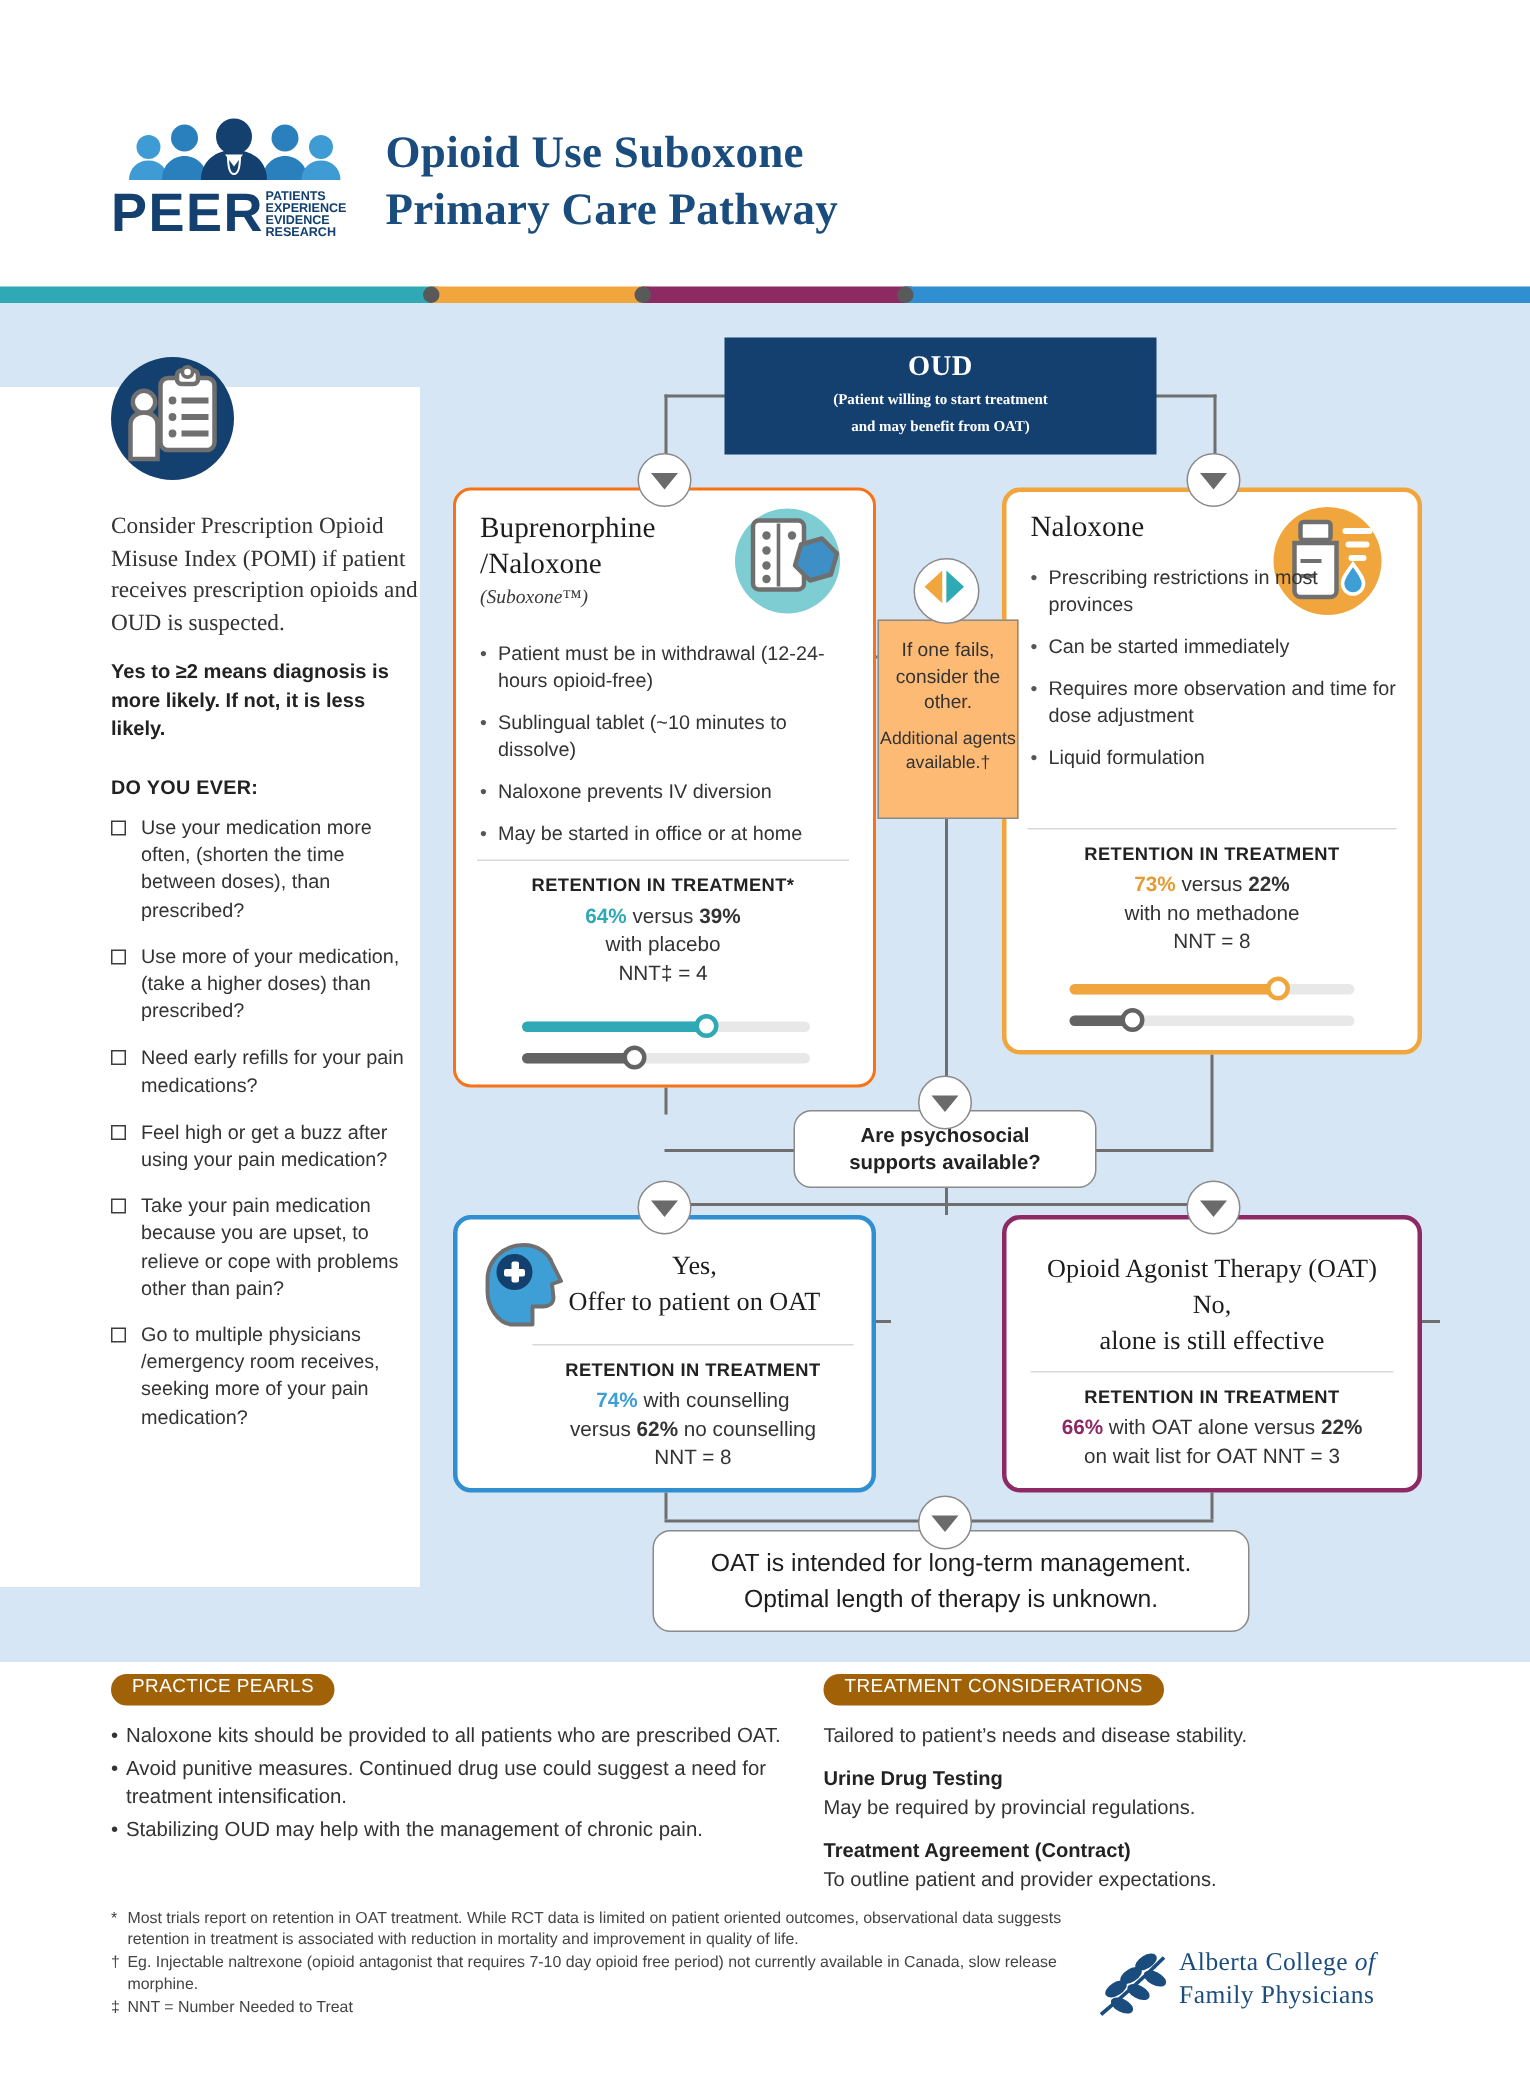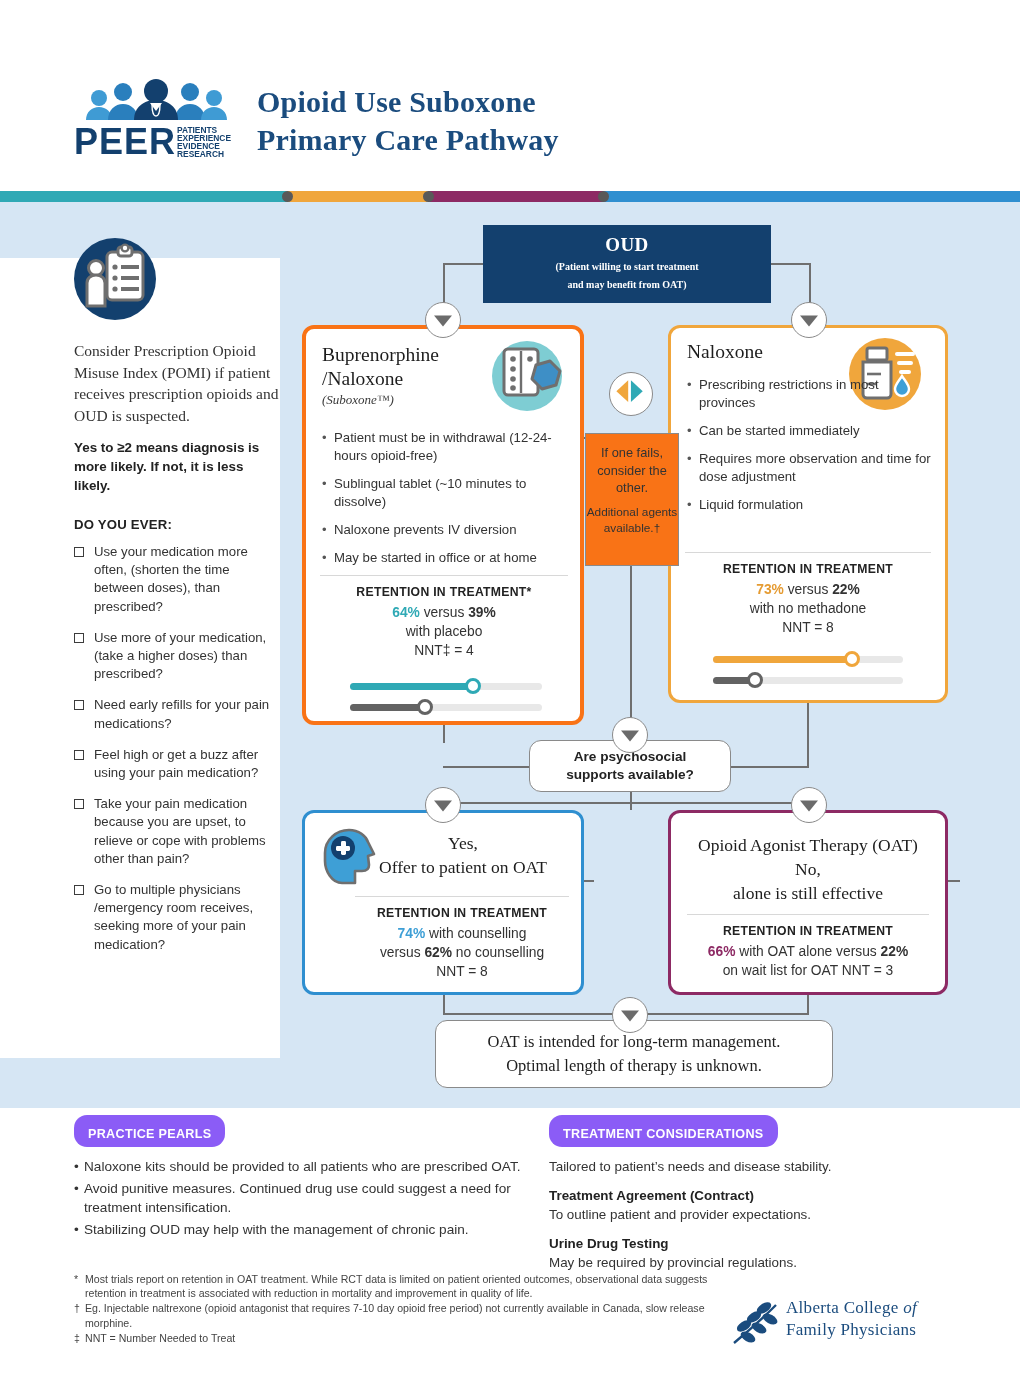--- a/index.html
+++ b/index.html
@@ -84,21 +84,21 @@
   
   #oud-box {
     left: 483px; top: 225px; width: 288px; height: 78px;
     background: #13406e; color: #fff; text-align: center;
     font-family: "Liberation Serif", serif;
   }
   #oud-title { font-size: 19px; font-weight: 700; margin-top: 9px; letter-spacing: .4px; }
   #oud-sub { font-size: 10px; font-weight: 700; line-height: 18px; margin-top: 2px; }
 
   
-  #bup-box { left: 302px; top: 325px; width: 282px; height: 400px; border: 4px solid #f97316; }
+  #bup-box { left: 302px; top: 325px; width: 282px; height: 400px; border: 2px solid #f97316; }
   #meth-box { left: 668px; top: 325px; width: 280px; height: 378px; border: 3px solid #f0a63c; }
 
   .card-title {
     font-family: "Liberation Serif", serif; font-size: 19.5px;
     color: #1d1d1d; line-height: 24px; font-weight: 400;
   }
   .card-sub { font-family: "Liberation Serif", serif; font-style: italic; font-size: 13px; color: #3a3a3a; margin-top: 1px;}
   .bul { display: flex; margin-bottom: 10px; }
   .bul .d { flex: 0 0 12px; color: #555; font-size: 13px; line-height: 18px; }
   .bul .t { font-size: 13.2px; line-height: 18px; color: #333; }
@@ -117,22 +117,22 @@
   .slider .knob {
     position: absolute; top: -1px; width: 16px; height: 16px; border-radius: 50%;
     background: #fff; border: 3.5px solid #999; transform: translateX(-8px);
   }
 
   
   .icon-circle { position: absolute; border-radius: 50%; }
 
   
   #iof-box {
-    left: 585px; top: 433px; width: 94px; height: 133px;
-    border: 1.4px solid #8a8a8a; background: #f97316; z-index: 5;
+    left: 585px; top: 413px; width: 94px; height: 133px;
+    border: 1.4px solid #8a8a8a; background: #fdba74; z-index: 5;
   }
   #iof-a { font-size: 12.8px; line-height: 17.5px; color: #333; text-align: center; margin-top: 10px; }
   #iof-b { font-size: 11.8px; line-height: 16px; color: #333; text-align: center; margin-top: 7px; }
   #iof-arrow {
     position: absolute; left: 609px; top: 372px; width: 44px; height: 44px;
     border-radius: 50%; background: #fff; border: 1.6px solid #8a8a8a; z-index: 7;
   }
 
   
   #psy-box {
@@ -148,28 +148,28 @@
     font-family: "Liberation Serif", serif; font-size: 17.5px; line-height: 24px;
     text-align: center; color: #1d1d1d;
   }
 
   
   #final-box {
     left: 435px; top: 1020px; width: 398px; height: 68px;
     border: 1.4px solid #8a8a8a;
   }
   #final-text {
-    font-family: Liberation Serif, serif; font-size: 16.5px; line-height: 24px;
+    font-family: Liberation Sans, sans-serif; font-size: 16.5px; line-height: 24px;
     text-align: center; color: #1d1d1d; margin-top: 9px;
   }
 
   
   .pill {
-    display: inline-block; background: #8b5cf6; color: #fff; border-radius: 13px;
-    font-size: 12.6px; font-weight: 700; padding: 12px 14px 6px; letter-spacing: .3px;
+    display: inline-block; background: #a16207; color: #fff; border-radius: 13px;
+    font-size: 12.6px; font-weight: 400; padding: 1px 14px 6px; letter-spacing: .3px;
   }
   #pearls { position: absolute; left: 74px; top: 1115px; width: 470px; }
   #consid { position: absolute; left: 549px; top: 1115px; width: 400px; }
   .pb { display: flex; margin-top: 2px; }
   .pb .d { flex: 0 0 10px; font-size: 13.6px; line-height: 19.5px; color: #333; }
   .pb .t { font-size: 13.6px; line-height: 19.5px; color: #333; }
   .ci { font-size: 13.4px; line-height: 19px; color: #333; margin-top: 10px; }
   .ci .h { font-weight: 700; color: #222; }
 
   #footnotes { position: absolute; left: 74px; top: 1272px; width: 640px; }
@@ -539,26 +539,26 @@
         <div class="t">Stabilizing OUD may help with the management of chronic pain.</div>
       </div>
     </div>
 </div>
 
 <div id="consid">
   <span class="pill">TREATMENT CONSIDERATIONS</span>
   <div class="ci it">Tailored to patient’s needs and disease stability.</div>
   <div id="consid-list">
       <div class="ci">
+        <div class="h">Urine Drug Testing</div>
+        <div>May be required by provincial regulations.</div>
+      </div>
+      <div class="ci">
         <div class="h">Treatment Agreement (Contract)</div>
         <div>To outline patient and provider expectations.</div>
-      </div>
-      <div class="ci">
-        <div class="h">Urine Drug Testing</div>
-        <div>May be required by provincial regulations.</div>
       </div>
     </div>
 </div>
 
 <div id="footnotes">
     <div class="fn">
       <div class="m">*</div>
       <div class="t">Most trials report on retention in OAT treatment. While RCT data is limited on patient oriented outcomes, observational data suggests retention in treatment is associated with reduction in mortality and improvement in quality of life.</div>
     </div>
     <div class="fn">

